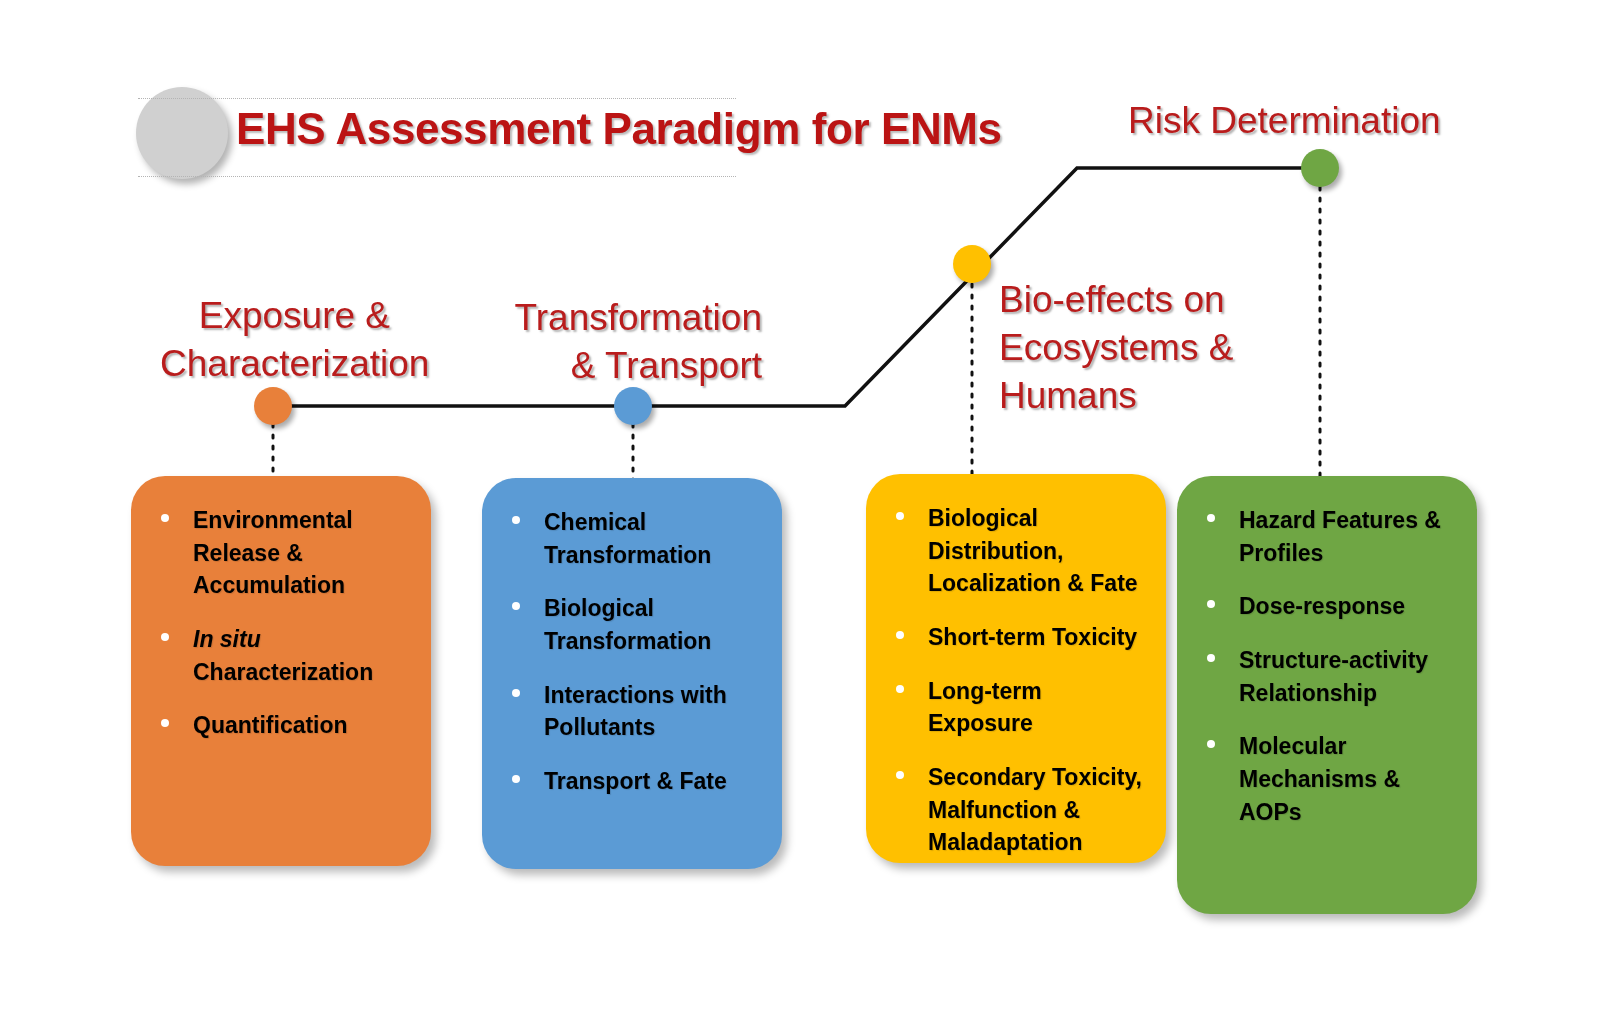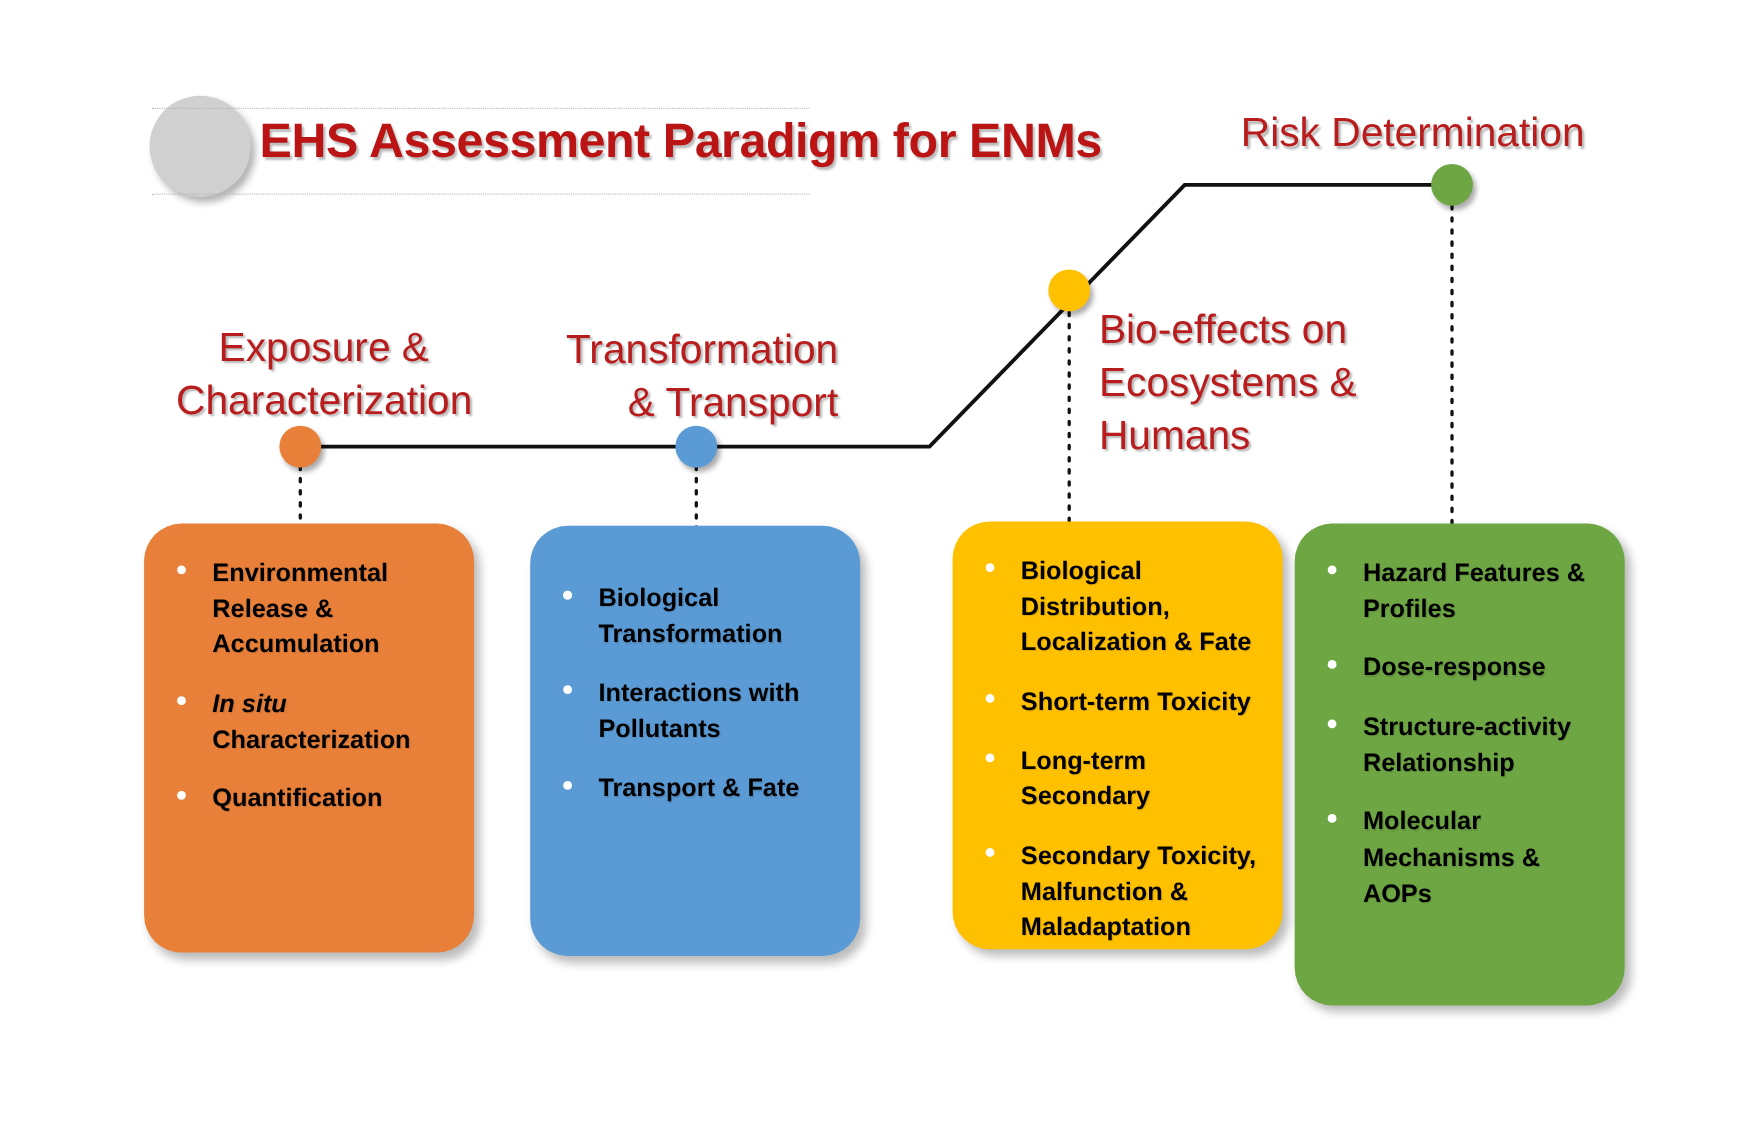--- a/index.html
+++ b/index.html
@@ -155,32 +155,32 @@
   <div class="card" id="card-0" style="left:131px; top:476px; width:300px; height:390px; background:#E8803A;">
     <ul>
         <li><span class="bullet"></span><span>Environmental Release &amp; Accumulation</span></li>
         <li><span class="bullet"></span><em>In situ</em><span> Characterization</span></li>
         <li><span class="bullet"></span><span>Quantification</span></li>
       </ul>
   </div>
 
   <div class="card" id="card-1" style="left:482px; top:478px; width:300px; height:391px; background:#5B9BD5;">
     <ul>
-        <li><span class="bullet"></span></li>
+        <li><span class="bullet"></span><span>Chemical Transformation</span></li>
         <li><span class="bullet"></span><span>Biological Transformation</span></li>
         <li><span class="bullet"></span><span>Interactions with Pollutants</span></li>
         <li><span class="bullet"></span><span>Transport &amp; Fate</span></li>
       </ul>
   </div>
 
   <div class="card" id="card-2" style="left:830px; top:474px; width:300px; height:389px; background:#FFC000;margin-left:36px;">
     <ul>
         <li><span class="bullet"></span><span>Biological Distribution, Localization &amp; Fate</span></li>
         <li><span class="bullet"></span><span>Short-term Toxicity</span></li>
-        <li><span class="bullet"></span><span>Long-term Secondary</span></li>
+        <li><span class="bullet"></span><span>Long-term Exposure</span></li>
         <li><span class="bullet"></span><span>Secondary Toxicity, Malfunction &amp; Maladaptation</span></li>
       </ul>
   </div>
 
   <div class="card" id="card-3" style="left:1177px; top:476px; width:300px; height:438px; background:#6FA644;">
     <ul>
         <li><span class="bullet"></span><span>Hazard Features &amp; Profiles</span></li>
         <li><span class="bullet"></span><span>Dose-response</span></li>
         <li><span class="bullet"></span><span>Structure-activity Relationship</span></li>
         <li><span class="bullet"></span><span>Molecular Mechanisms  &amp; AOPs</span></li>

